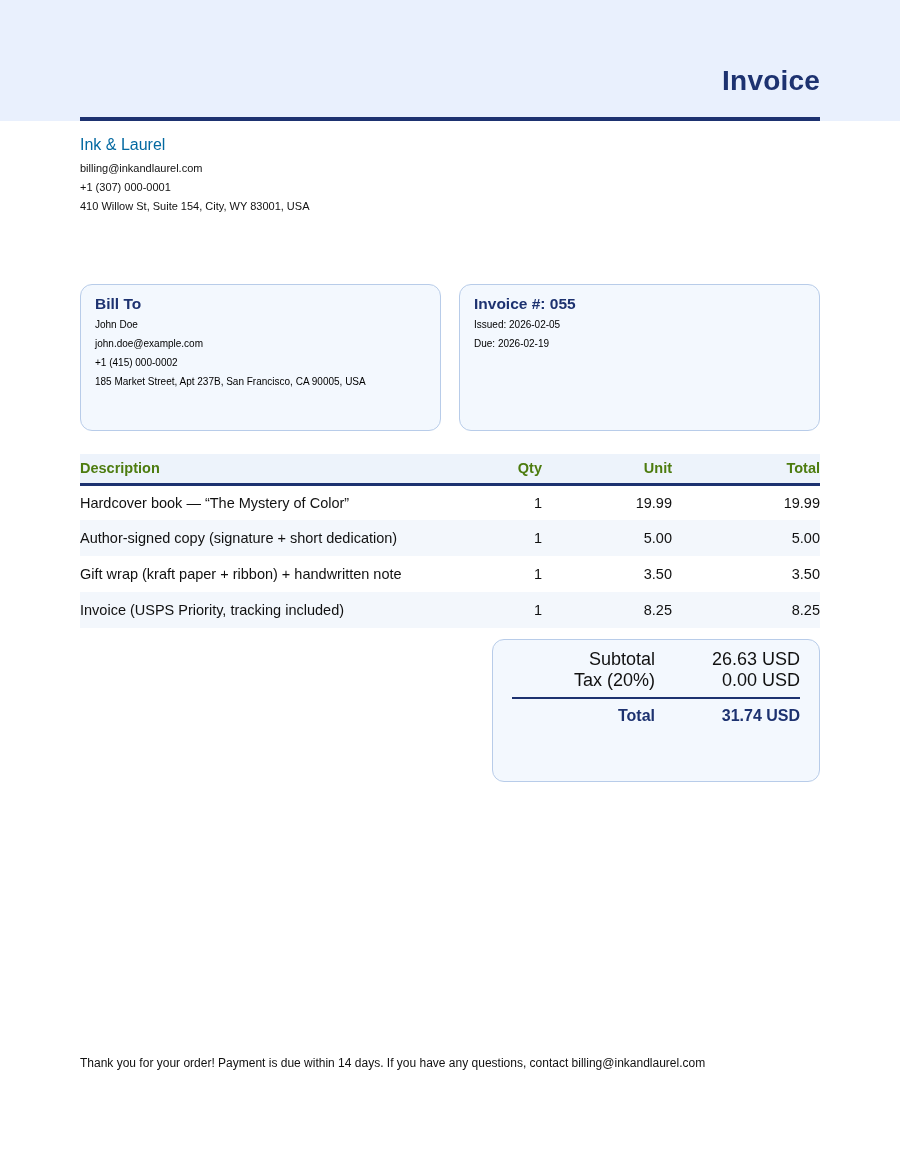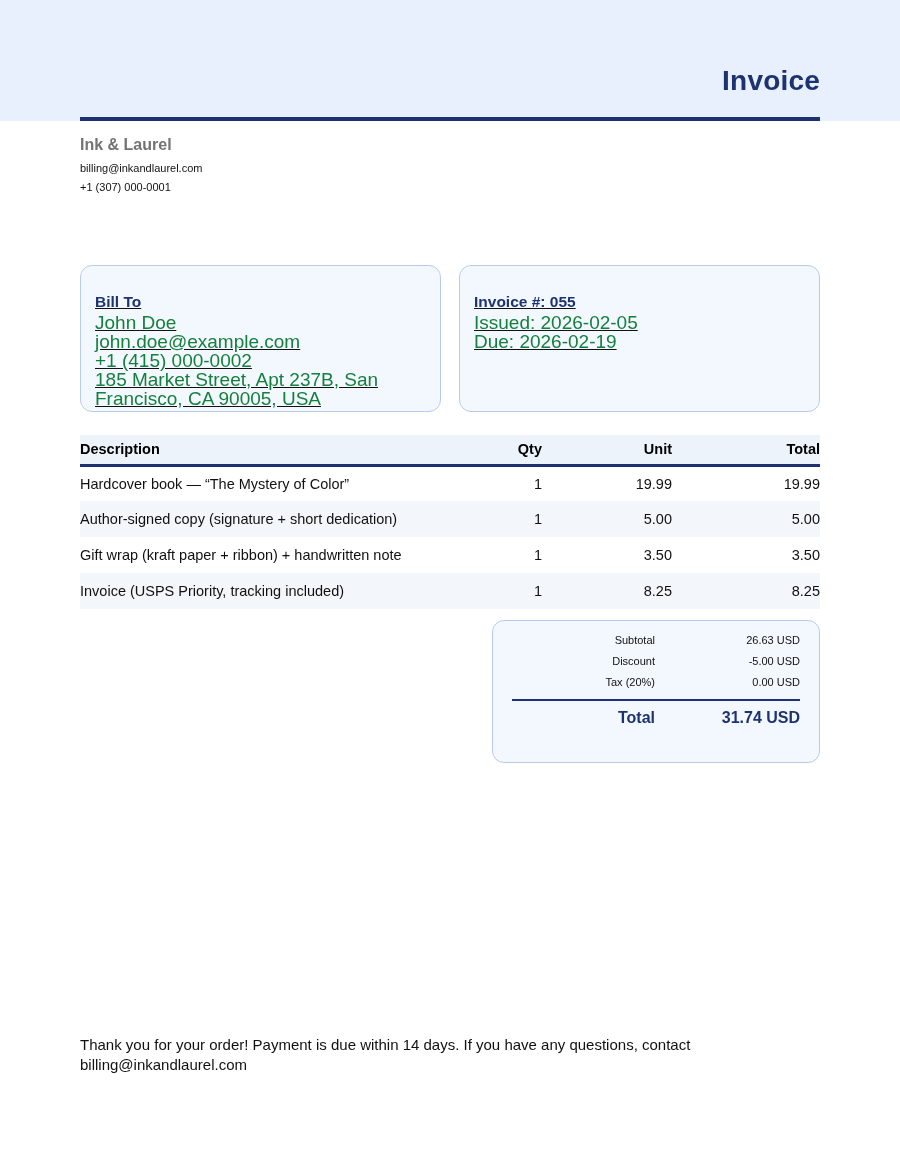--- a/index.html
+++ b/index.html
@@ -31,63 +31,62 @@
     left: 80px; right: 80px; bottom: 0;
     height: 4px;
     background: #1d3270;
   }
 
   .content { padding: 0 80px; }
 
   
   .company { margin-top: 14px; }
   .company-name {
-    font-size: 16px; font-weight: bold;
-    color: #737373;
+    font-size: 16px; font-weight: normal;
+    color: #0369a1;
     line-height: 20px;
     margin-bottom: 4px;
   }
   .company-line { font-size: 11px; line-height: 19px; color: #111111; }
 
   
   .panels {
     margin-top: 68px;
     display: flex;
     gap: 18px;
   }
   .panel {
     width: 361px; height: 147px;
     background: #f3f8fe;
     border: 1.5px solid #b8cce9;
     border-radius: 12px;
-    padding: 25px 14px;
-    text-decoration: underline;
+    padding: 8px 14px;
   }
   .panel-heading {
     font-size: 15.5px; font-weight: bold;
     color: #1d3270;
     line-height: 21px;
     margin-bottom: 1px;
   }
-  .panel-line { font-size: 19px; line-height: 19px; color: #15803d; }
+  .panel-line { font-size: 10px; line-height: 19px; color: #000000; }
 
   
   .items { margin-top: 23px; }
   table.items-table {
     width: 740px;
     border-collapse: collapse;
     table-layout: fixed;
   }
   .items-table col.c-desc  { width: 367px; }
   .items-table col.c-qty   { width: 95px; }
   .items-table col.c-unit  { width: 130px; }
   .items-table col.c-total { width: 148px; }
   .items-table thead th {
     background: #edf3fb;
-    color: #000000;
+    color: #4d7c0f;
     font-size: 14.5px; font-weight: bold;
     height: 30px;
     vertical-align: middle;
     border-bottom: 3px solid #1d3270;
     text-align: right;
     padding: 0;
   }
   .items-table thead th.left { text-align: left; }
   .items-table tbody td {
     font-size: 14.5px;
@@ -106,61 +105,62 @@
     margin-top: 11px;
     width: 328px; height: 143px;
     background: #f3f8fe;
     border: 1.5px solid #b8cce9;
     border-radius: 12px;
     padding: 9px 19px 0 19px;
   }
   .totals-row {
     display: flex;
     line-height: 21px;
-    font-size: 11px;
+    font-size: 18px;
   }
   .totals-row .t-label { width: 143px; text-align: right; }
   .totals-row .t-value { flex: 1; text-align: right; }
   .totals-rule {
     height: 2px;
     background: #1d3270;
     margin: 6px 0 5px 0;
     border: none;
   }
   .totals-row.grand {
     font-size: 16px; font-weight: bold;
     color: #1d3270;
     line-height: 23px;
   }
 
   
   .footer-note {
     margin-top: 272px;
     max-width: 640px;
-    font-size: 15px;
+    font-size: 12px;
     line-height: 19.5px;
     color: #111111;
   }
 </style>
 </head>
 <body>
 
 <div class="page">
 
   <div class="header">
     <div class="header-title">Invoice</div>
     <div class="header-rule"></div>
   </div>
 
   <div class="content">
 
     <div class="company">
       <div class="company-name">Ink &amp; Laurel</div>
       <div class="company-line">billing@inkandlaurel.com</div>
       <div class="company-line">+1 (307) 000-0001</div>
+      <div class="company-line">410 Willow St, Suite 154, City, WY 83001, USA</div>
     </div>
 
     <div class="panels">
       <div class="panel">
         <div class="panel-heading">Bill To</div>
         <div class="panel-line">John Doe</div>
         <div class="panel-line">john.doe@example.com</div>
         <div class="panel-line">+1 (415) 000-0002</div>
         <div class="panel-line">185 Market Street, Apt 237B, San Francisco, CA 90005, USA</div>
       </div>
@@ -216,24 +216,20 @@
       </table>
     </div>
 
     <div class="totals-wrap">
       <div class="totals">
         <div class="totals-row">
           <div class="t-label">Subtotal</div>
           <div class="t-value">26.63 USD</div>
         </div>
         <div class="totals-row">
-          <div class="t-label">Discount</div>
-          <div class="t-value">-5.00 USD</div>
-        </div>
-        <div class="totals-row">
           <div class="t-label">Tax (20%)</div>
           <div class="t-value">0.00 USD</div>
         </div>
         <div class="totals-rule"></div>
         <div class="totals-row grand">
           <div class="t-label">Total</div>
           <div class="t-value">31.74 USD</div>
         </div>
       </div>
     </div>

